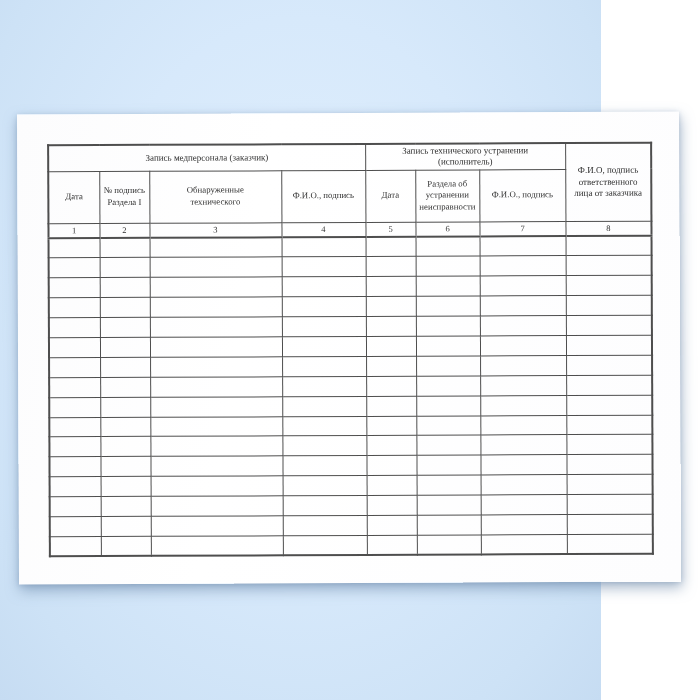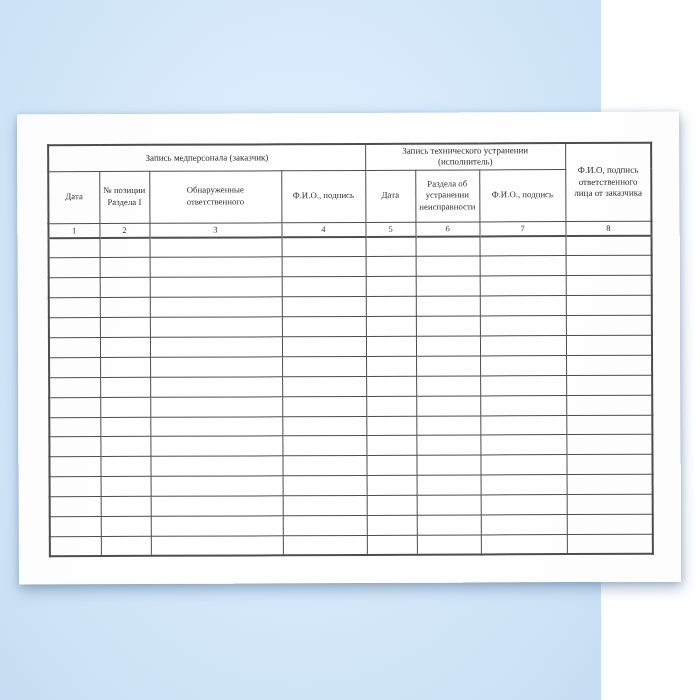--- a/index.html
+++ b/index.html
@@ -84,24 +84,24 @@
         <tr class="group-row">
           <th colspan="4">Запись медперсонала (заказчик)</th>
           <th colspan="3">Запись технического устранении
 (исполнитель)</th>
           <th class="corner-h" rowspan="2">Ф.И.О, подпись
 ответственного
 лица от заказчика</th>
         </tr>
         <tr class="subhead-row">
           <th>Дата</th>
-          <th>№ позиции
+          <th>№ подпись
 Раздела I</th>
           <th>Обнаруженные
-ответственного</th>
+технического</th>
           <th>Ф.И.О., подпись</th>
           <th>Дата</th>
           <th>Раздела об
 устранении
 неисправности</th>
           <th>Ф.И.О., подпись</th>
         </tr>
       </thead>
       <tbody>
         <tr class="num-row">

